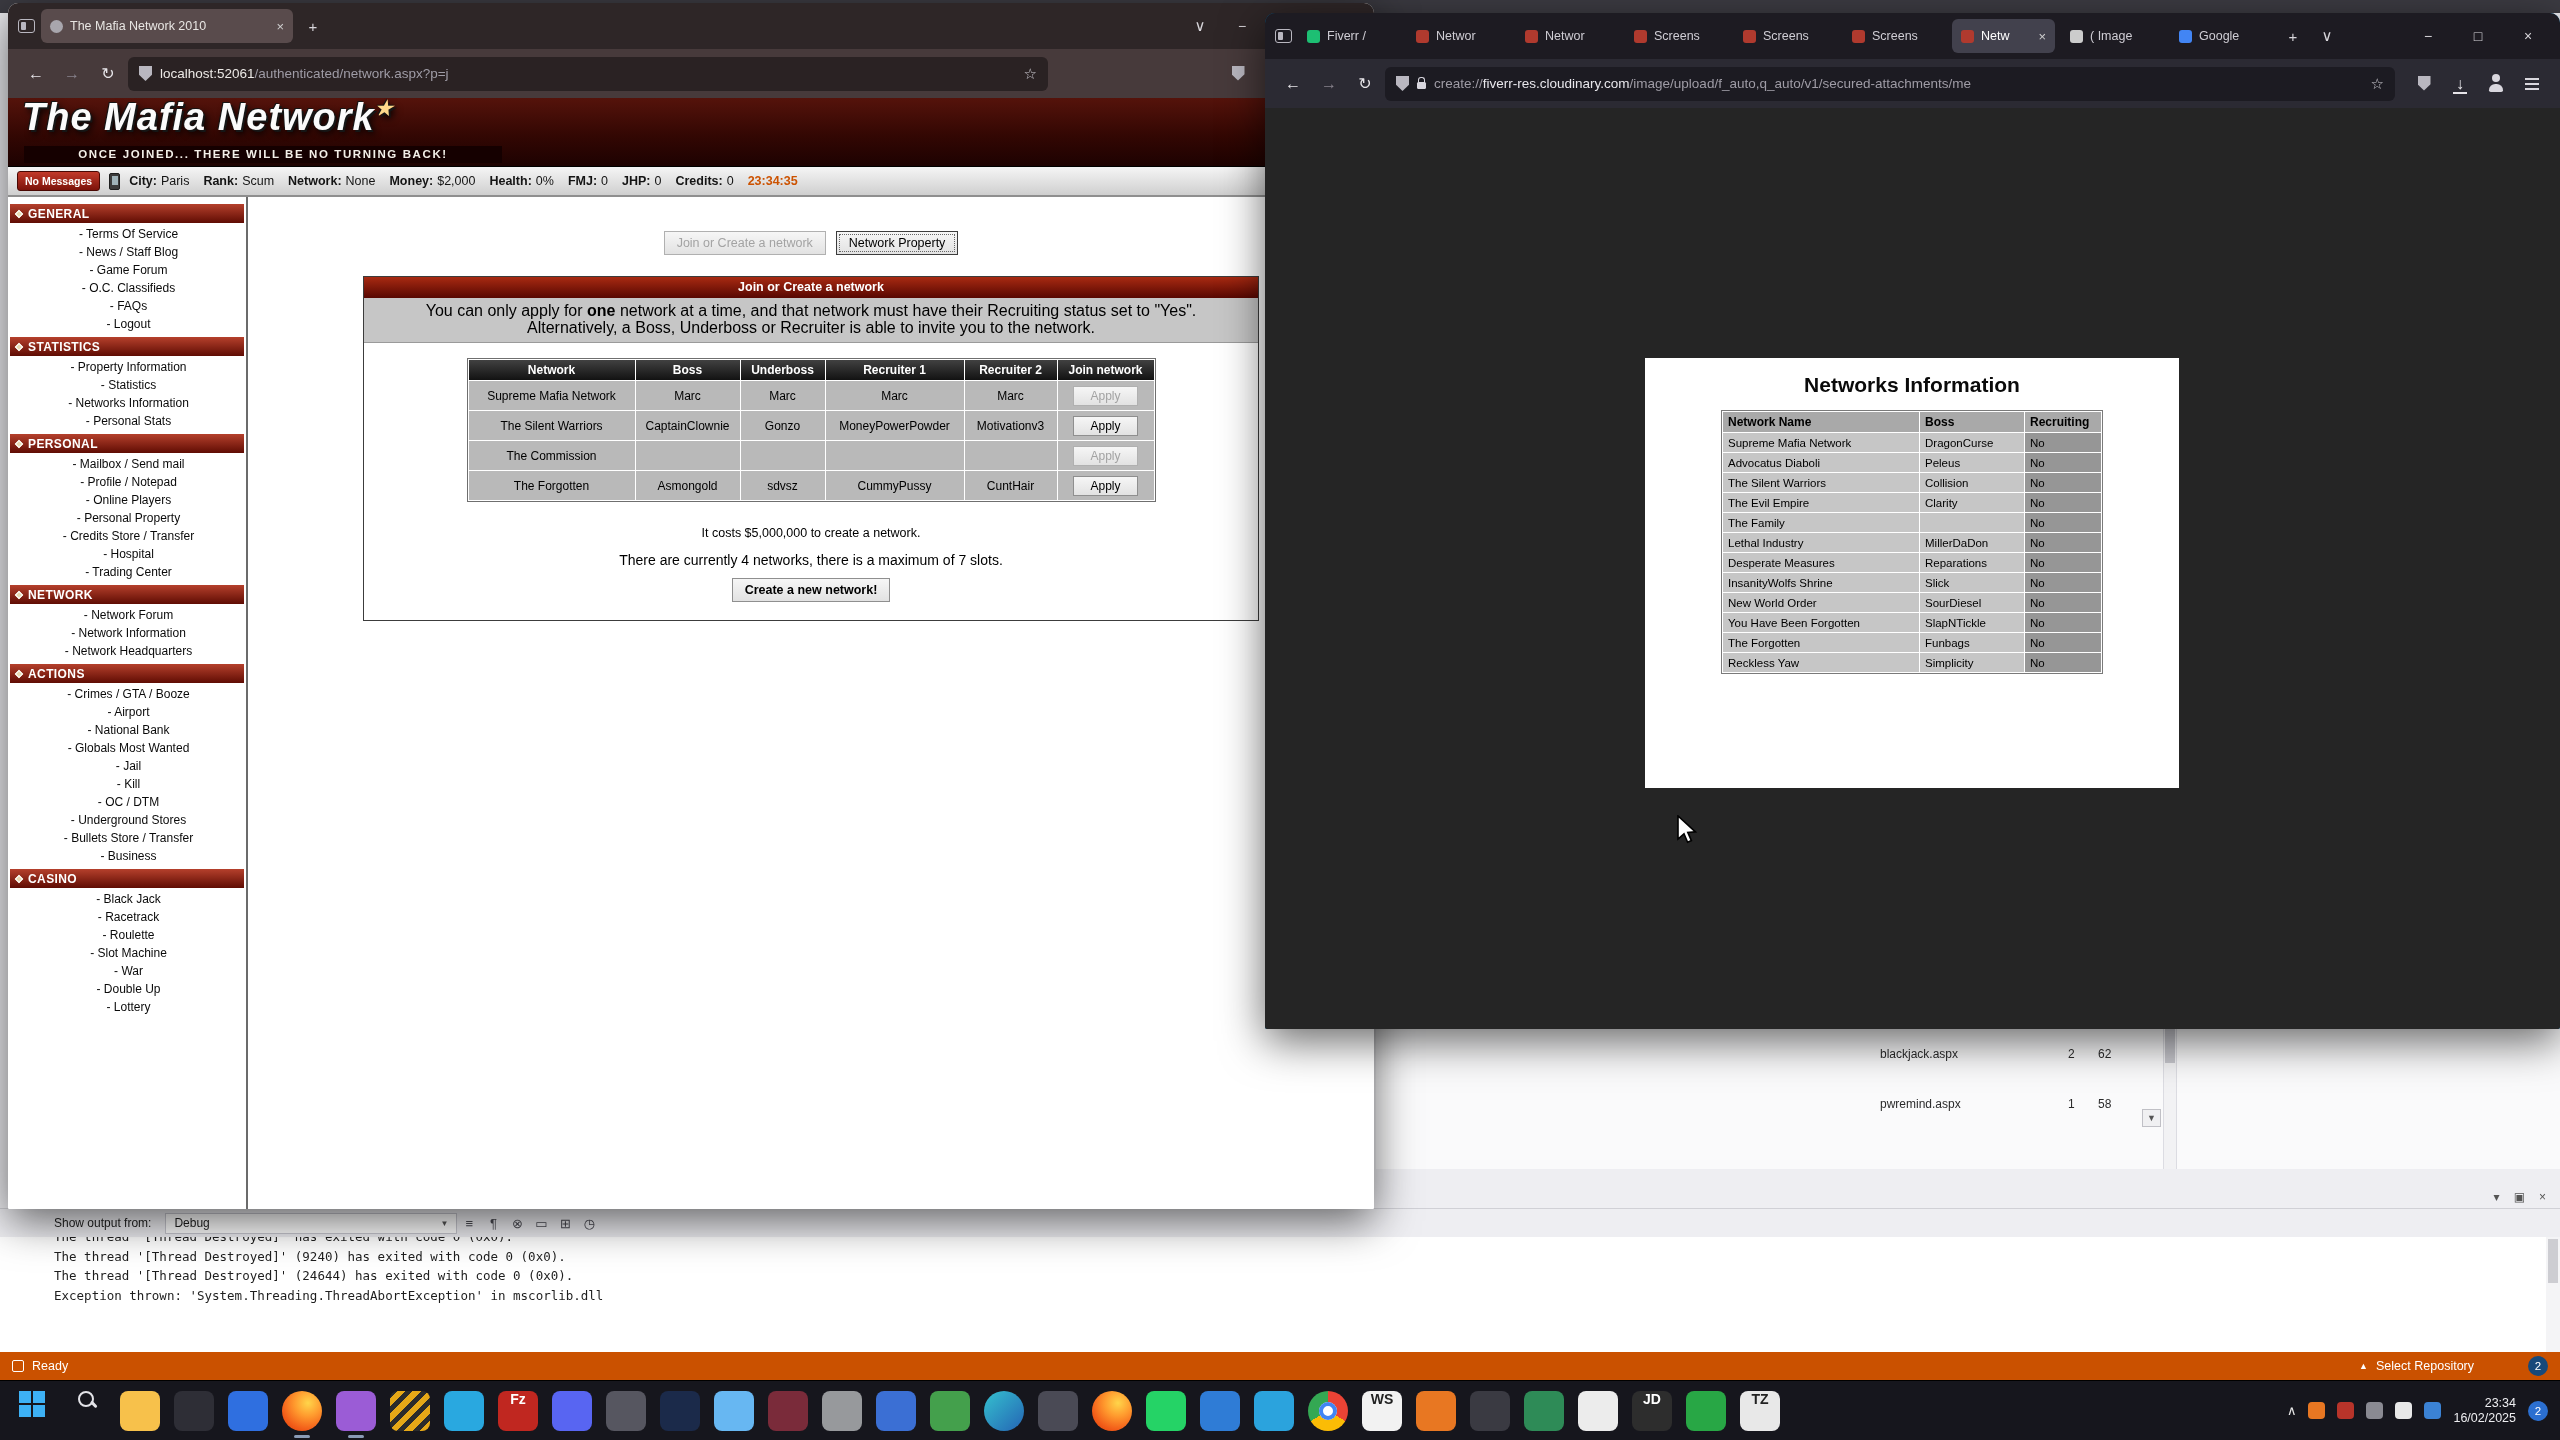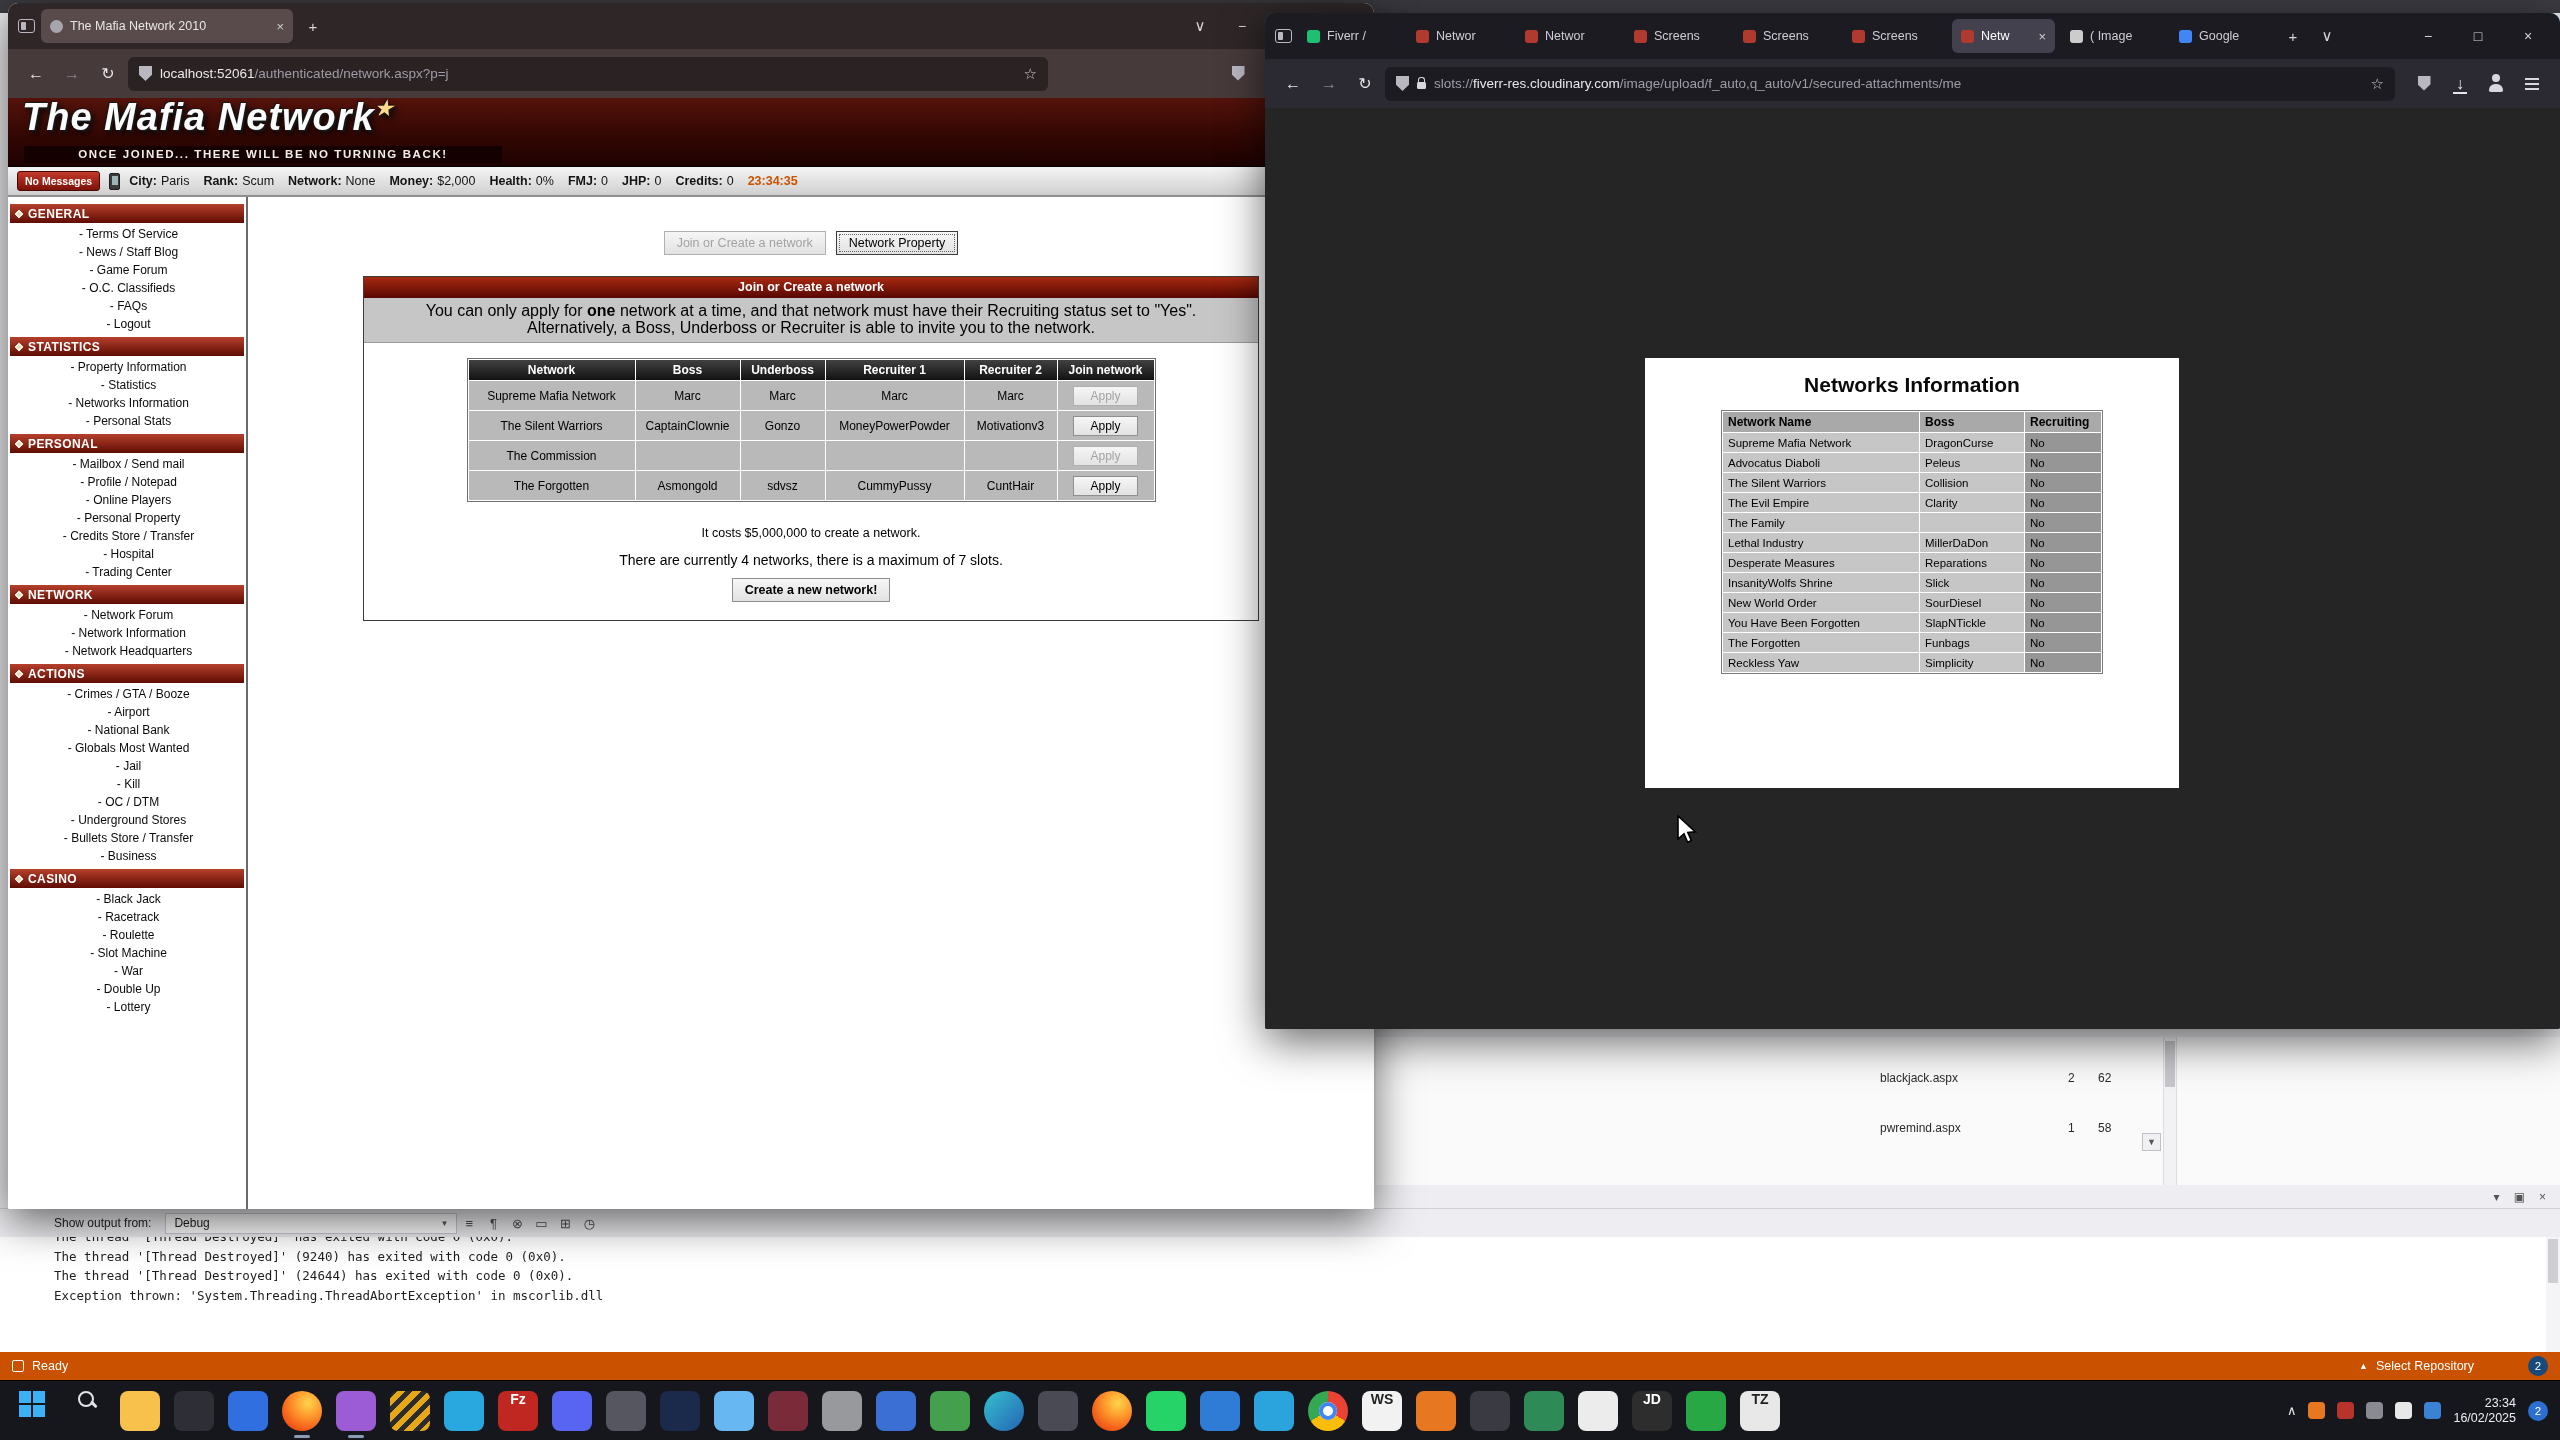--- a/index.html
+++ b/index.html
@@ -107,21 +107,21 @@
   .viewer { flex:1; position:relative; background:#252525; }
   .img-card { position:absolute; left:380px; top:250px; width:534px; height:430px; background:#fff; cursor:zoom-in; }
   .img-title { text-align:center; font-size:21px; font-weight:bold; color:#0a0a0a; margin-top:15px; }
   table.nets { margin:13px auto 0; border-collapse:separate; border-spacing:1px; background:#fff; border:1px solid #7a7a7a; }
   table.nets th { background:#a9a9a9; font-size:12px; text-align:left; padding:3px 5px; font-weight:bold; color:#000; }
   table.nets td { font-size:11.5px; padding:3.5px 5px; background:#c6c6c6; color:#000; }
   table.nets td.rec { background:#969696; }
 
   
   .vs-root { position:absolute; left:0; top:13px; right:0; bottom:60px; background:#eeeef2; z-index:1; }
-  .vs-files { position:absolute; left:1376px; top:1024px; right:0; height:156px; background:#fafafb; }
+  .vs-files { position:absolute; left:1376px; top:1000px; right:0; height:156px; background:#fafafb; }
   .vs-file-row { position:absolute; left:504px; display:flex; font-size:12px; color:#2b2b2b; cursor:pointer; }
   .vs-file-row .f-name { width:188px; }
   .vs-file-row .f-c1 { width:30px; }
   .vs-scrollbar { position:absolute; left:787px; top:0; width:14px; height:156px; background:#f2f2f4;
                   border-left:1px solid #dcdce2; border-right:1px solid #dcdce2; cursor:pointer; }
   .vs-scrollbar .thumb { width:10px; margin:4px auto 0; height:46px; background:#c6c6cc; }
   .vs-combo-arrow { position:absolute; left:766px; top:96px; width:19px; height:18px; background:#f0f0f2;
                     border:1px solid #c0c0c6; font-size:9px; color:#555; display:flex; align-items:center;
                     justify-content:center; cursor:pointer; }
   .vs-output-titlebar { position:absolute; left:0; top:1172px; width:100%; height:23px; background:#eeeef2;
@@ -501,21 +501,21 @@
     <span class="winctl">×</span>
   </div>
   <div class="ff-nav">
     <span class="nav-ic">←</span>
     <span class="nav-ic dim">→</span>
     <span class="nav-ic">↻</span>
     <div class="urlbar">
       <span class="ic-shield"></span>
       <span class="ic-lock"></span>
       <span class="url-text">
-        <span class="url-dim">slots://</span><span>fiverr-res.cloudinary.com</span><span class="url-dim">/image/upload/f_auto,q_auto/v1/secured-attachments/me</span>
+        <span class="url-dim">create://</span><span>fiverr-res.cloudinary.com</span><span class="url-dim">/image/upload/f_auto,q_auto/v1/secured-attachments/me</span>
       </span>
       <span class="star">☆</span>
     </div>
     <span class="nav-spacer"></span>
     <span class="nav-ic">
         <span class="ic-shield" style="margin:7px auto 0;display:block"></span>
       </span>
     <span class="nav-ic dl">↓</span>
     <span class="nav-ic user-ic"></span>
     <span class="nav-ic menu-ic">

